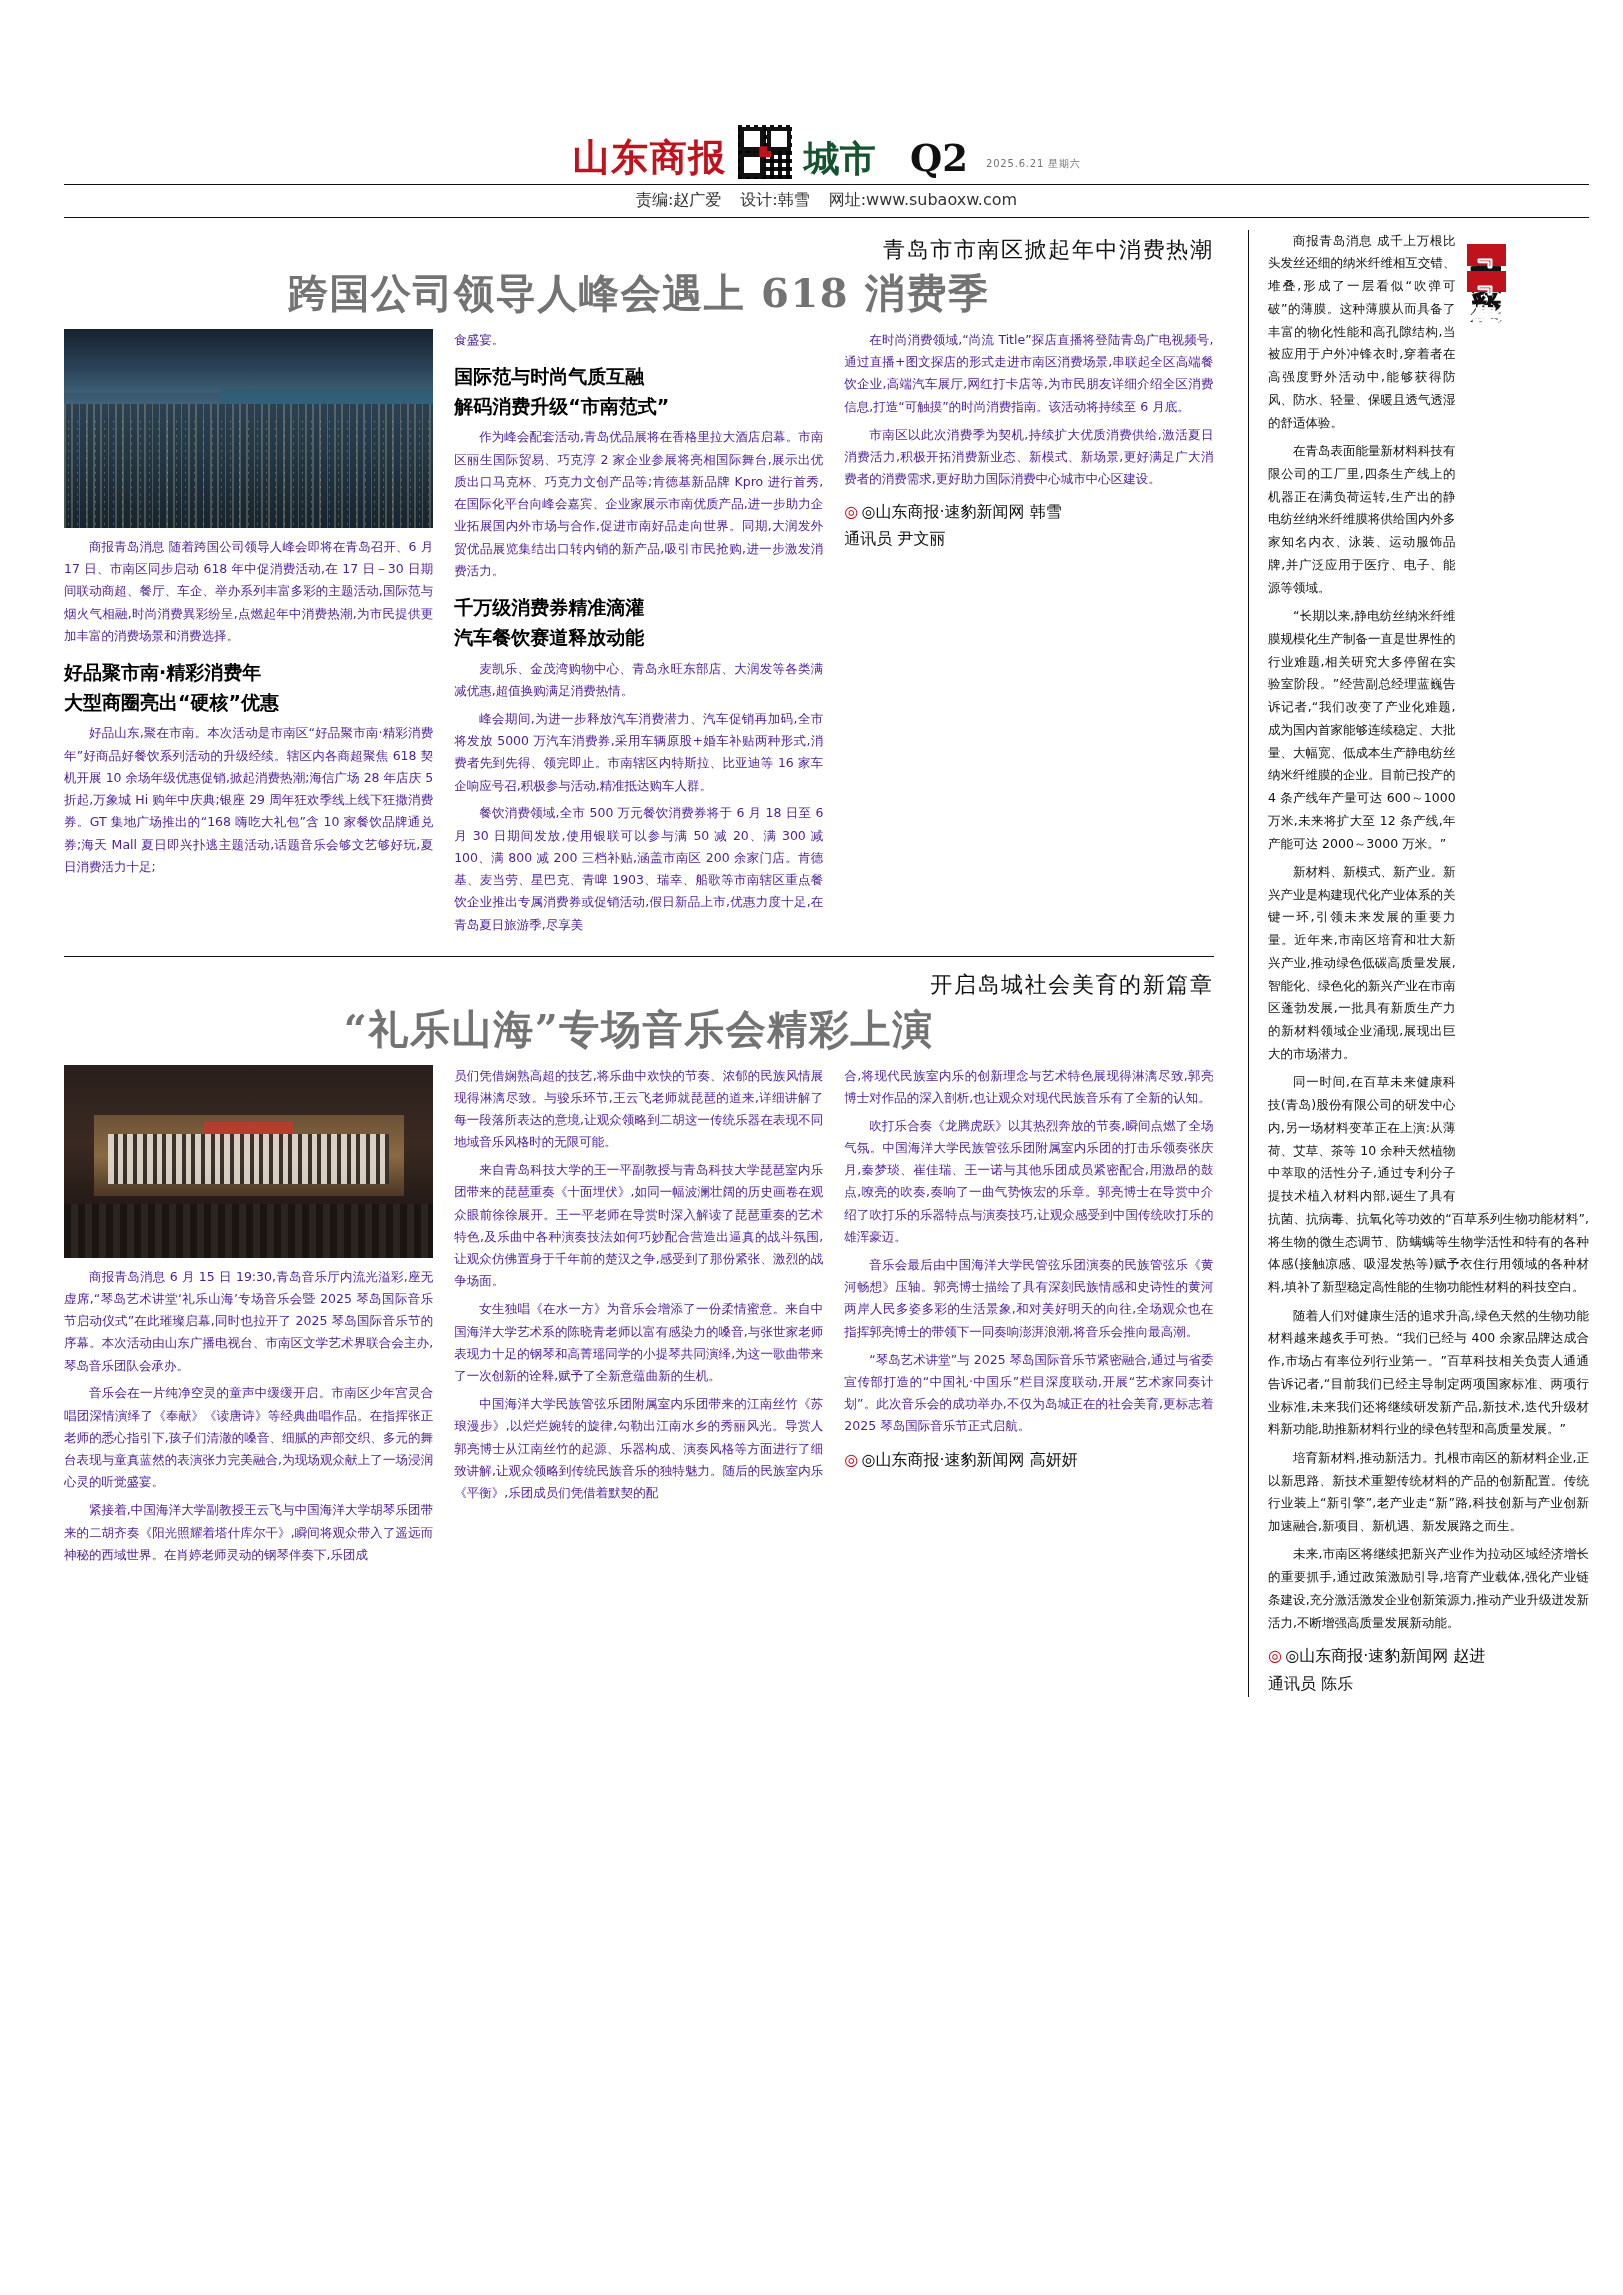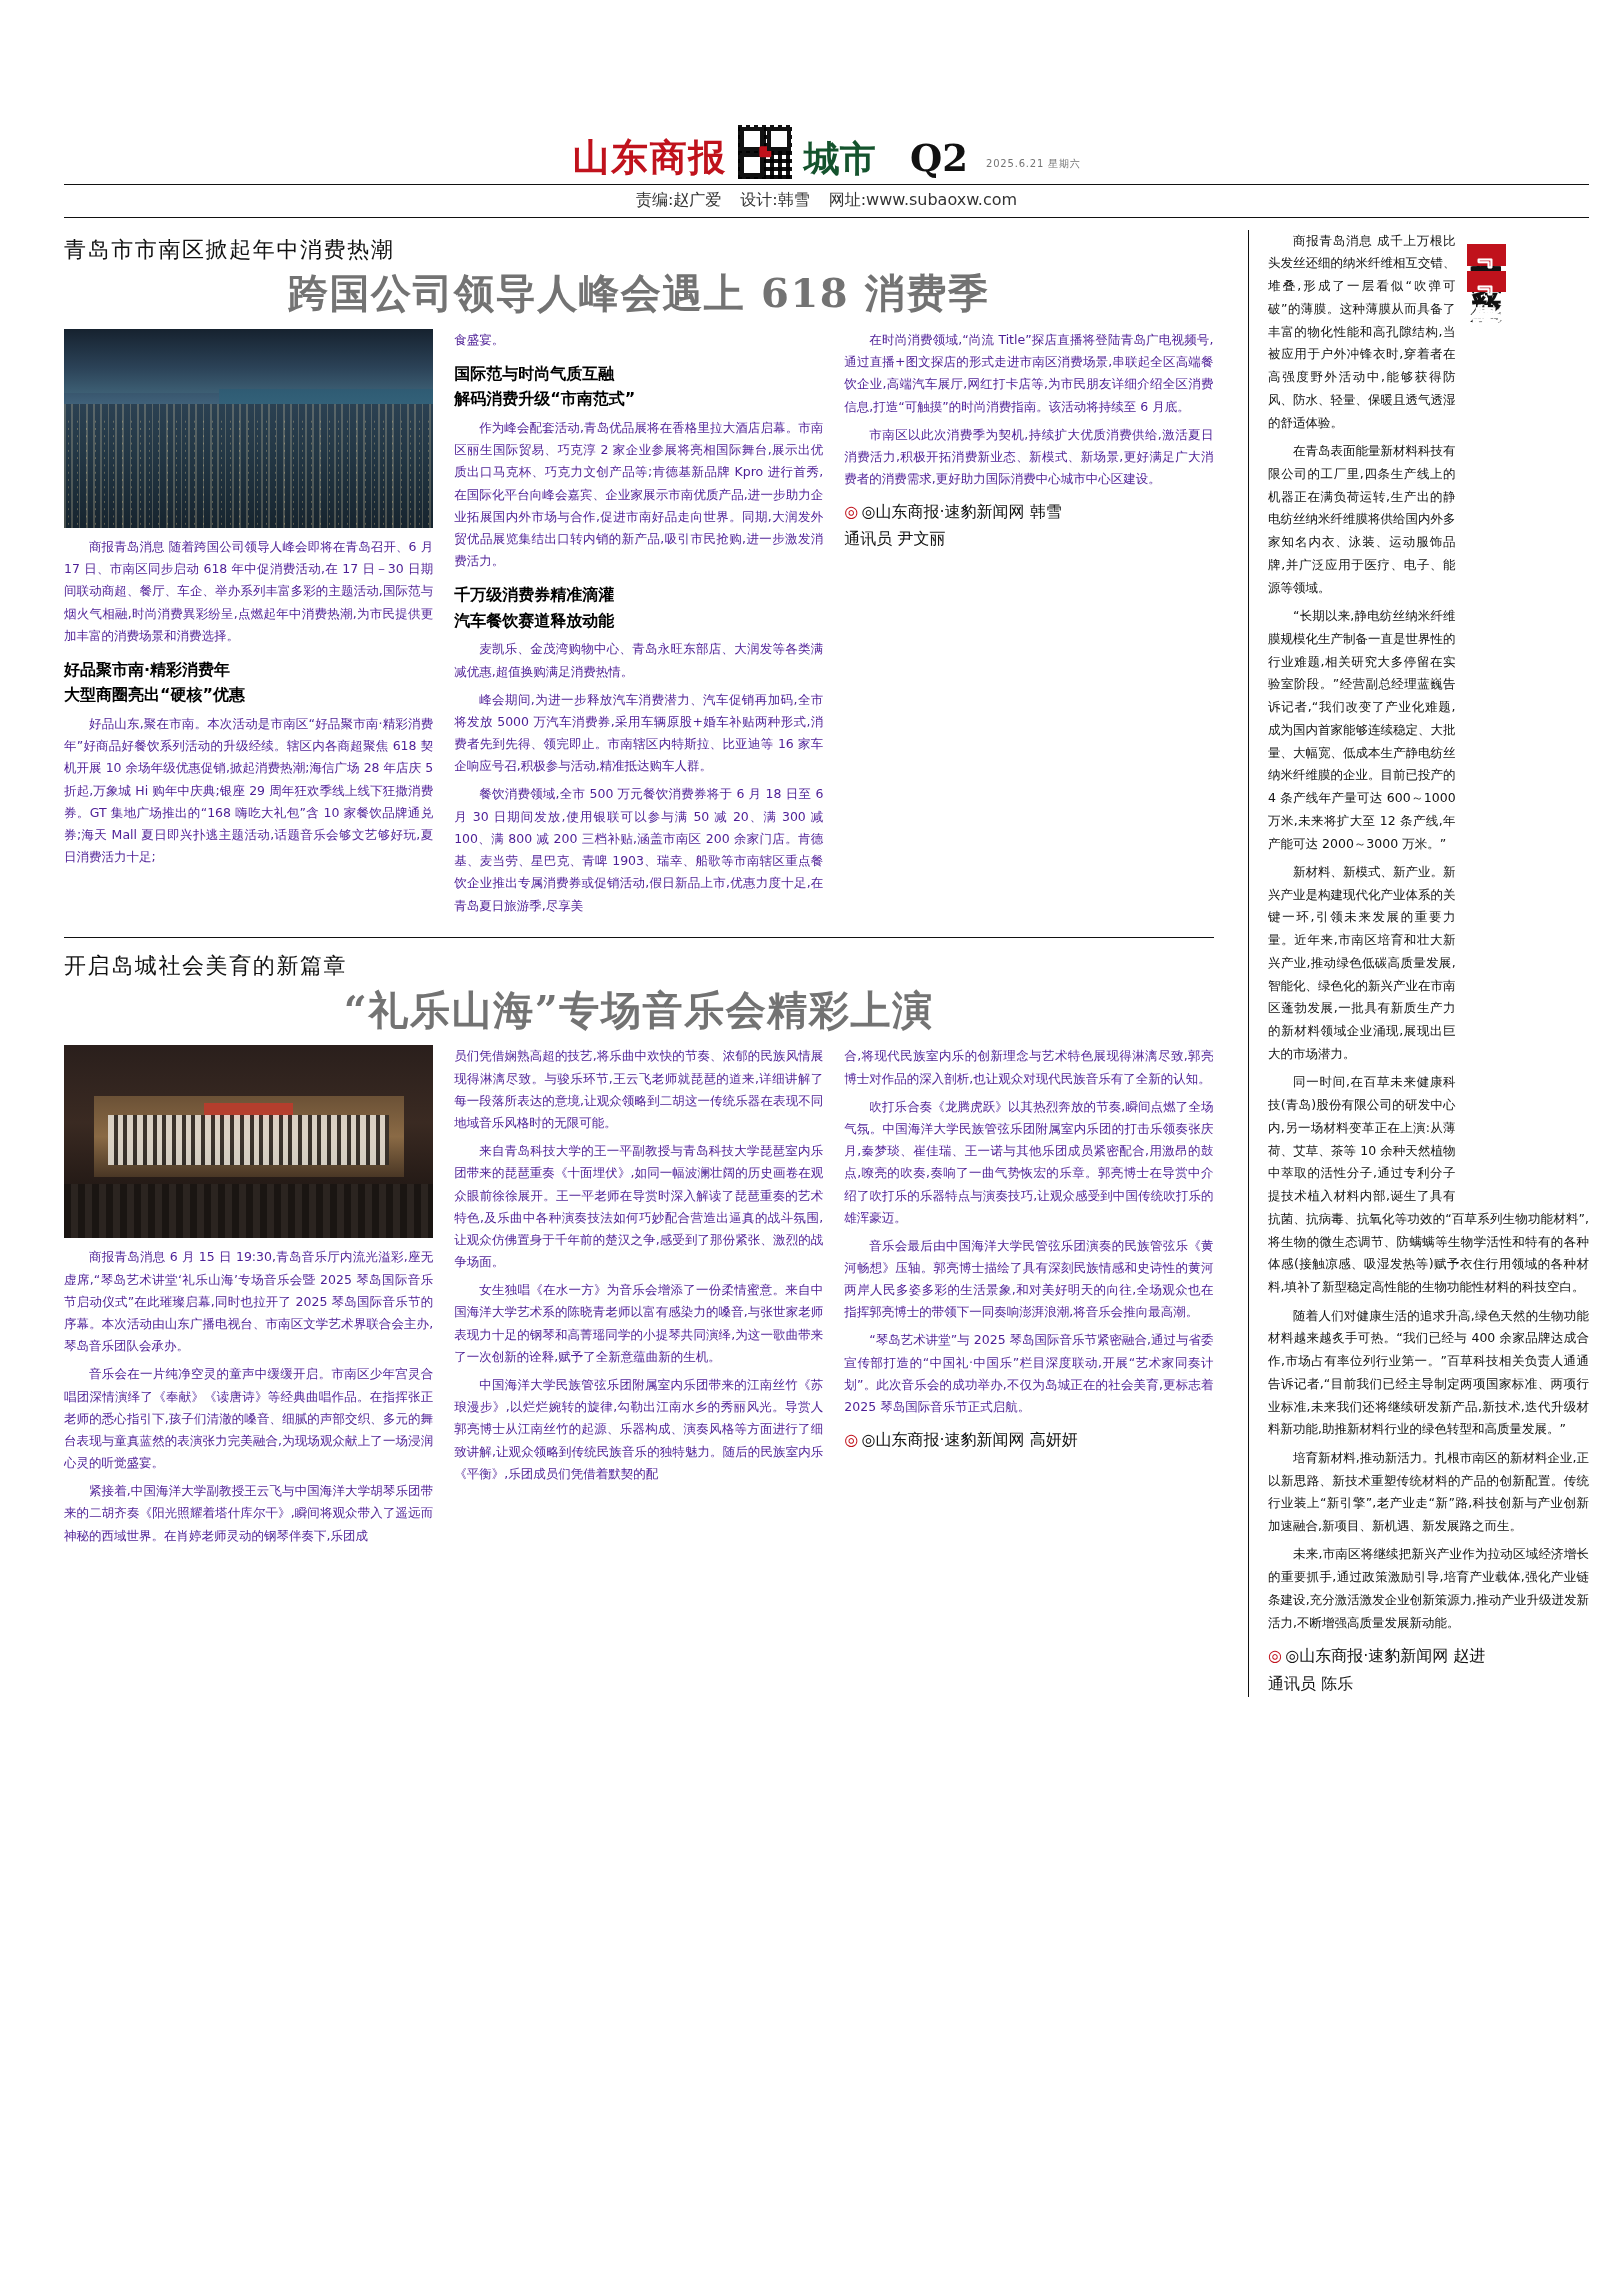--- a/index.html
+++ b/index.html
@@ -114,21 +114,21 @@
     margin:0 14.6px;
   }
   .right-col{
     flex:1;
     padding-left:4.9px;
     box-sizing:border-box;
   }
 
   
   .kicker{
-    text-align:left;
+    text-align:right;
     font-family:"DejaVu Serif","Liberation Serif",serif;
     font-size:22px;
     color:#111;
     letter-spacing:1.6px;
     margin:4.9px 0 6.5px 0;
   }
   .headline{
     text-align:center;
     font-family:"DejaVu Serif","Liberation Serif",serif;
     font-weight:bold;
@@ -148,21 +148,21 @@
     line-height:1.78;
     text-align:justify;
     margin:0 0 5.7px 0;
     text-indent:2em;
     color:#4c1d95;
     font-family:"DejaVu Sans","Liberation Sans",sans-serif;
   }
   p.txt.noind{text-indent:0;}
   .subhead{
     font-weight:bold;
-    font-size:16px;
+    font-size:19px;
     line-height:1.6;
     margin:9.7px 0 4.9px 0;
     color:#000;
     font-family:"DejaVu Sans","Liberation Sans",sans-serif;
   }
   .byline{
     text-align:left;
     font-size:16px;
     line-height:1.7;
     margin-top:8px;

